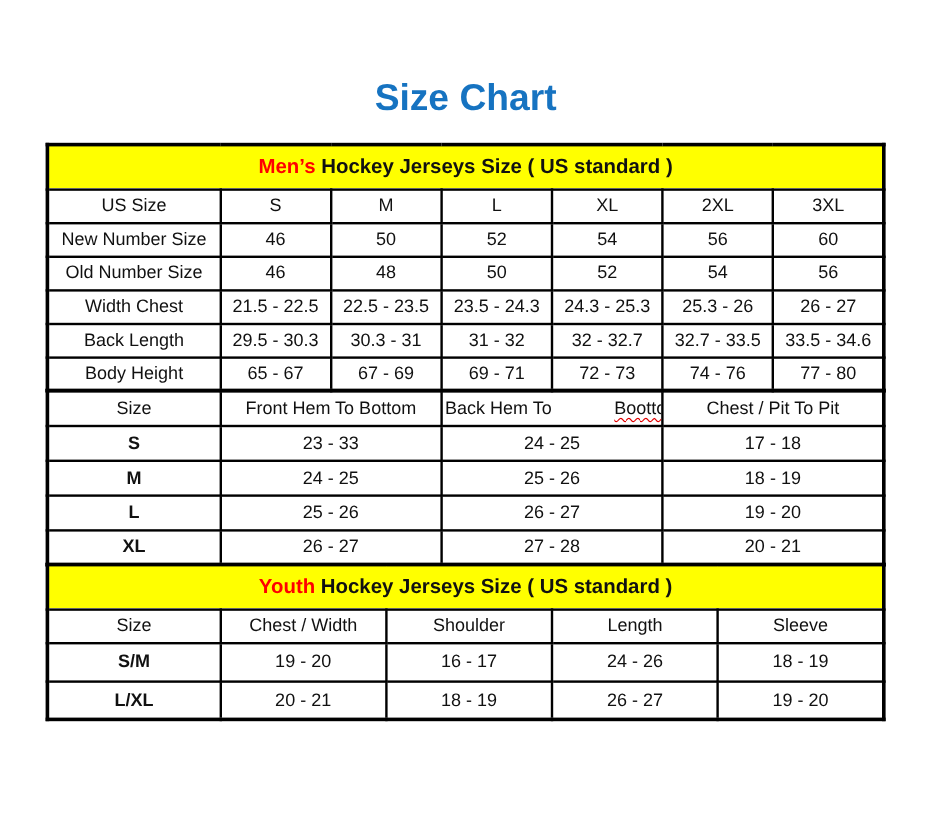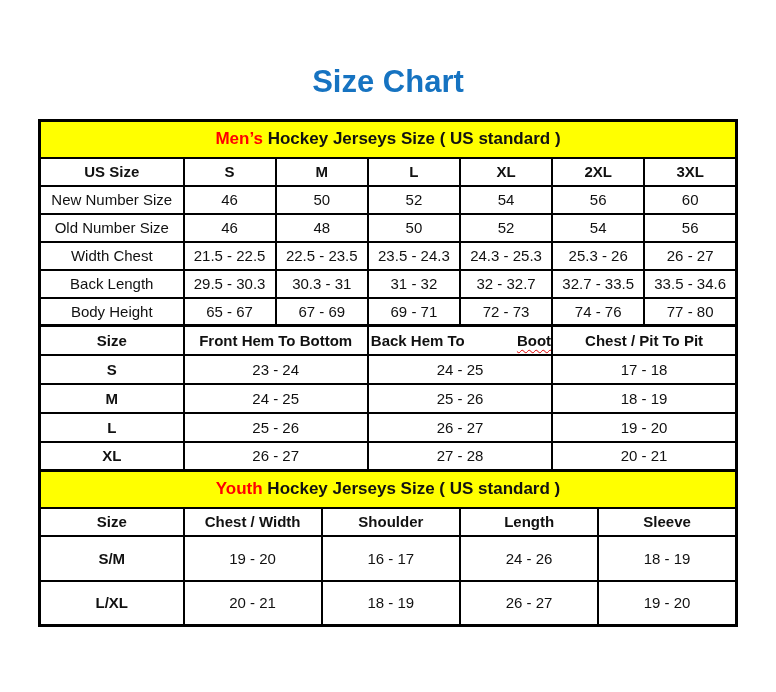--- a/index.html
+++ b/index.html
@@ -39,25 +39,25 @@
     white-space: nowrap;
   }
   .band-row th {
     background: #ffff00;
     height: 37px;
     font-size: 17px;
     font-weight: bold;
     color: #111;
   }
   .band-row .hl { color: #ff0000; }
-  .head-row th { height: 28px; font-weight: bold; }
+  .head-row th { height: 28px; font-weight: normal; }
   .data-row td, .data-row th { height: 28px; font-weight: normal; }
   .data-row th.row-label-bold { font-weight: bold; }
   .sec-women .head-row th, .sec-women .data-row td, .sec-women .data-row th { height: 29px; }
-  .sec-youth .data-row td, .sec-youth .data-row th { height: 45px; }
+  .sec-youth .data-row td, .sec-youth .data-row th { height: 32px; }
   .squiggle {
     text-decoration-line: underline;
     text-decoration-style: wavy;
     text-decoration-color: #e00000;
     text-decoration-thickness: 1px;
     text-underline-offset: 3px;
     margin-left: 48px;
   }
 </style>
 </head>
@@ -140,21 +140,21 @@
       </colgroup>
     <tbody>
     <tr class="head-row">
       <th>Size</th>
       <th>Front Hem To Bottom</th>
       <th><span>Back Hem To </span><span class="squiggle">Boottom</span></th>
       <th>Chest / Pit To Pit</th>
     </tr>
     <tr class="data-row">
       <th class="row-label-bold">S</th>
-      <td>23 - 24</td>
+      <td>23 - 33</td>
       <td>24 - 25</td>
       <td>17 - 18</td>
     </tr>
     <tr class="data-row">
       <th class="row-label-bold">M</th>
       <td>24 - 25</td>
       <td>25 - 26</td>
       <td>18 - 19</td>
     </tr>
     <tr class="data-row">

